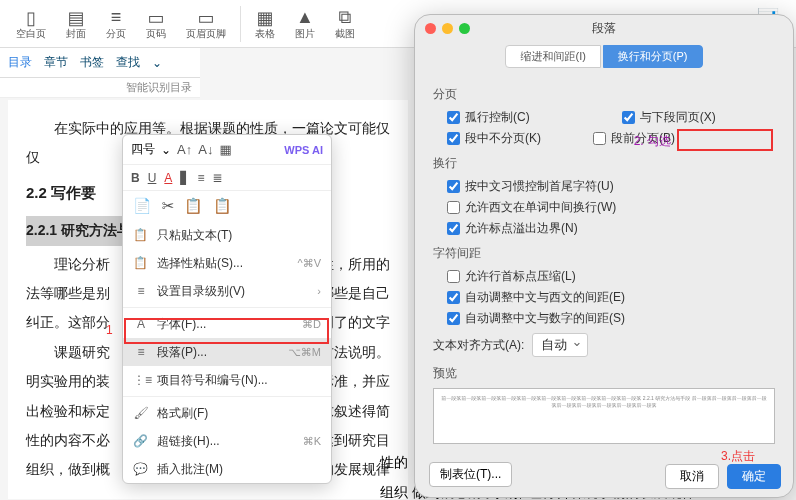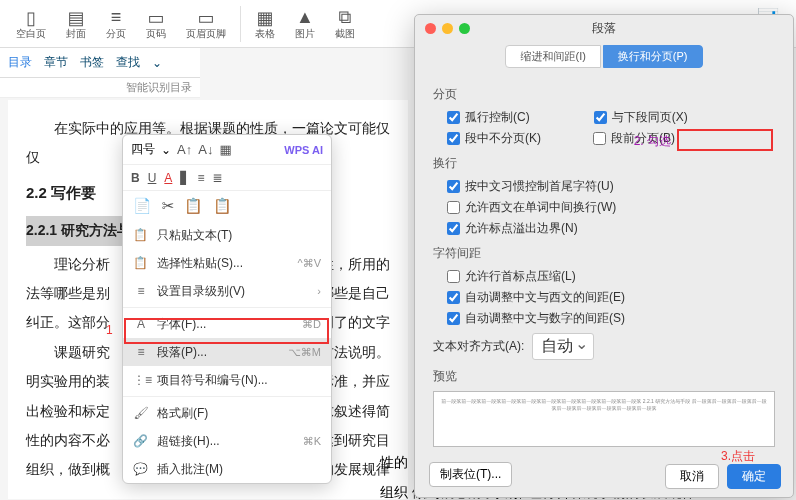--- a/index.html
+++ b/index.html
@@ -22,37 +22,37 @@
 .ai { margin-left:auto; color:#7b5ff0; font-weight:600; font-size:11px; }
 .ctx-row { display:flex; align-items:center; height:28px; padding:0 10px; font-size:12px; color:#333; gap:8px; }
 .ctx-row .sc { margin-left:auto; color:#999; font-size:11px; }
 .ctx-row .ci { width:16px; text-align:center; color:#666; }
 .ctx-sep { height:1px; background:#eee; margin:2px 0; }
 .ctx-row.hl { background:#e6e6e6; }
 .ctx-icons { display:flex; gap:10px; padding:6px 10px; font-size:15px; color:#555; }
 .redbox1 { position:absolute; border:2px solid #e33; left:124px; top:318px; width:205px; height:26px; z-index:11; pointer-events:none; }
 .anno1 { position:absolute; left:106px; top:323px; color:#e33; font-size:12px; z-index:12; }
 
-.dlg { position:absolute; right:2px; top:14px; width:380px; height:484px; background:#ececec; border:1px solid #bbb; border-radius:5px; box-shadow:0 6px 30px rgba(0,0,0,.25); z-index:20; }
+.dlg { position:absolute; right:2px; top:14px; width:380px; height:484px; background:#ececec; border:1px solid #bbb; border-radius:16px; box-shadow:0 6px 30px rgba(0,0,0,.25); z-index:20; }
 .dlg-t { height:26px; display:flex; align-items:center; position:relative; }
 .traf { display:flex; gap:6px; padding:0 10px; }
 .traf div { width:11px; height:11px; border-radius:50%; }
 .tr-r { background:#ff5f57; } .tr-y { background:#febc2e; } .tr-g { background:#28c840; }
 .dlg-title { position:absolute; left:0; right:0; text-align:center; font-size:12px; color:#444; }
 .tabs { display:flex; gap:2px; justify-content:center; margin-top:4px; }
 .tab { font-size:11px; padding:3px 14px; background:#fff; border:1px solid #ccc; color:#555;text-align:right; }
 .tab.active { background:#4a90e2; color:#fff; border-color:#4a90e2; }
 .tab:first-child { border-radius:4px 0 0 4px; } .tab:last-child { border-radius:0 4px 4px 0; }
 .dlg-body { padding:10px 18px; font-size:12px; color:#333; }
 .sec-h { font-size:12px; color:#555; margin:8px 0 6px; }
 .ck-row { display:flex; gap:8px; margin:4px 0 4px 14px; }
 .ck { display:flex; align-items:center; gap:5px; font-size:12px; }
 .ck input { width:13px; height:13px; accent-color:#2a7de1; }
 .align-row { display:flex; align-items:center; gap:8px; margin:6px 0 0 0; }
-.sel { background:#fff; border:1px solid #ccc; border-radius:3px; padding:2px 20px 2px 8px; font-size:16px; position:relative; }
+.sel { background:#fff; border:1px solid #ccc; border-radius:3px; padding:2px 20px 2px 8px; font-size:13px; position:relative; }
 .sel::after { content:"⌄"; position:absolute; right:5px; top:0; color:#666; }
 .preview { margin-top:6px; border:1px solid #bbb; background:#fff; height:56px; padding:6px; font-size:5px; color:#888; line-height:1.4; text-align:center; overflow:hidden; }
 .dlg-foot { position:absolute; bottom:8px; right:12px; display:flex; align-items:center; gap:8px; }
 .btn { font-size:12px; padding:3px 14px; border-radius:4px; border:1px solid #bbb; background:#fff; }
 .btn.pri { background:#2a7de1; color:#fff; border-color:#2a7de1; }
 .tabstop { position:absolute; bottom:10px; left:14px; font-size:12px; padding:3px 10px; border:1px solid #bbb; border-radius:4px; background:#fff;text-align:right; }
 .redbox2 { position:absolute; border:2px solid #e33; right:20px; top:114px; width:96px; height:22px; z-index:25; pointer-events:none; }
 .anno2 { position:absolute; right:122px; top:118px; color:#a21caf; font-size:12px; z-index:25; }
 .anno3 { position:absolute; right:38px; bottom:32px; color:#e33; font-size:12px; z-index:25; }
 </style>
@@ -231,21 +231,21 @@
     <div class="tab">缩进和间距(I)</div>
     <div class="tab active">换行和分页(P)</div>
   </div>
   <div class="dlg-body">
     <div class="sec-h">分页</div>
     <div class="ck-row">
       <label class="ck">
           <input type="checkbox" checked="" style="">
           <span>孤行控制(C)</span>
         </label>
-      <label class="ck" style="margin-left:56px">
+      <label class="ck" style="margin-left:84px">
           <input type="checkbox" checked="" style="">
           <span>与下段同页(X)</span>
         </label>
     </div>
     <div class="ck-row">
       <label class="ck">
           <input type="checkbox" checked="" style="">
           <span>段中不分页(K)</span>
         </label>
       <label class="ck" style="margin-left:44px">

